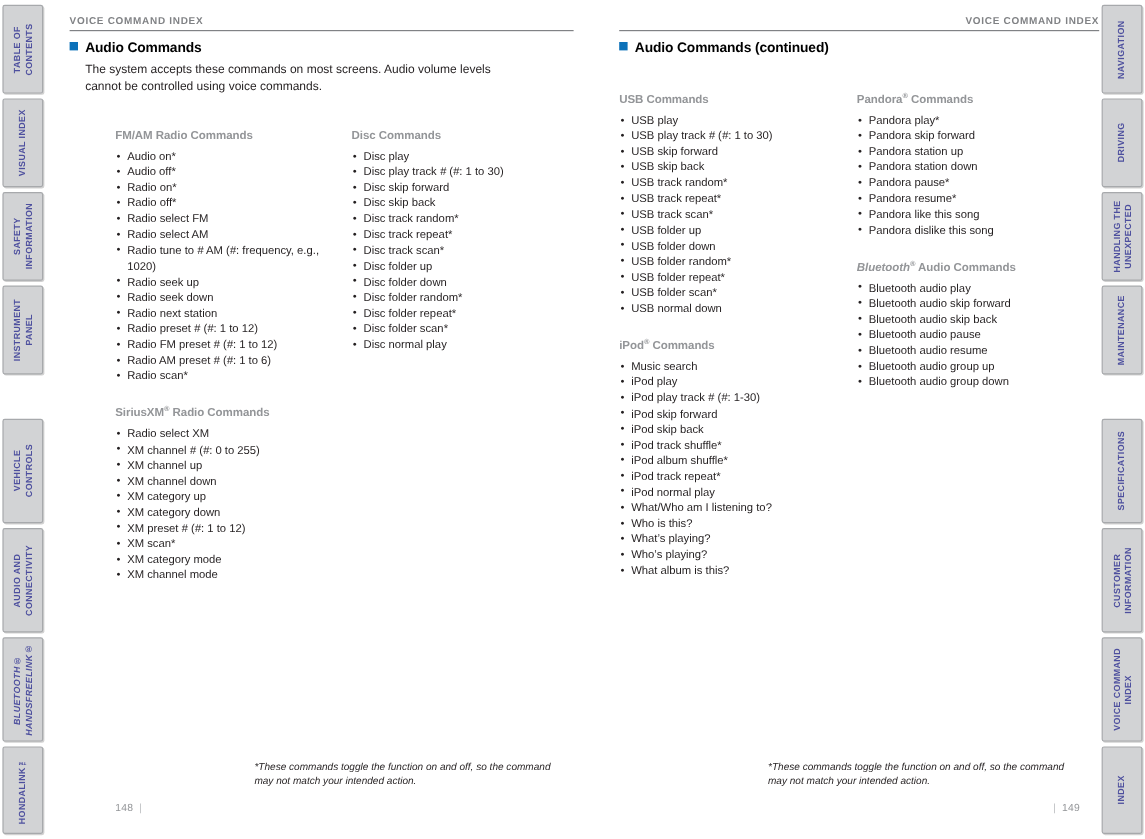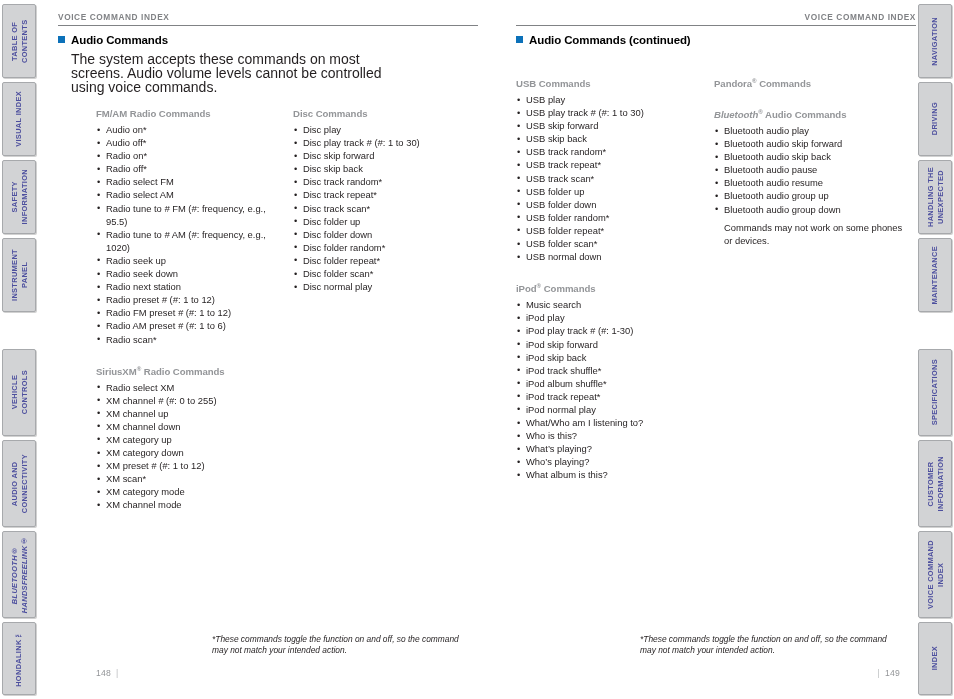--- a/index.html
+++ b/index.html
@@ -112,21 +112,21 @@
     font-weight: bold;
     color: #000000;
     letter-spacing: -0.1px;
   }
 
   .intro {
     position: absolute;
     left: 33px;
     top: 52px;
     width: 345px;
-    font-size: 14px;
+    font-size: 10px;
     line-height: 14px;
     color: #231f20;
   }
 
   
   .col {
     position: absolute;
   }
   .grp { margin-bottom: 11px; }
   .grp-title {
@@ -272,21 +272,20 @@
   <div class="col" id="left-col1" style="left:58px; top:88px; width:180px;">
       <div class="grp">
         <div class="grp-title">FM/AM Radio Commands</div>
         <ul class="cmds">
           <li>Audio on*</li>
           <li>Audio off*</li>
           <li>Radio on*</li>
           <li>Radio off*</li>
           <li>Radio select FM</li>
           <li>Radio select AM</li>
-          <li>Radio tune to <i>#</i> FM (<i>#</i>: frequency, e.g., 95.5)</li>
           <li>Radio tune to <i>#</i> AM (<i>#</i>: frequency, e.g., 1020)</li>
           <li>Radio seek up</li>
           <li>Radio seek down</li>
           <li>Radio next station</li>
           <li>Radio preset <i>#</i> (<i>#</i>: 1 to 12)</li>
           <li>Radio FM preset <i>#</i> (<i>#</i>: 1 to 12)</li>
           <li>Radio AM preset <i>#</i> (<i>#</i>: 1 to 6)</li>
           <li>Radio scan*</li>
         </ul>
       </div>
@@ -380,33 +379,42 @@
           <li>Who is this?</li>
           <li>What’s playing?</li>
           <li>Who’s playing?</li>
           <li>What album is this?</li>
         </ul>
       </div>
     </div>
   <div class="col" id="right-col2" style="left:214px; top:58px; width:195px;">
       <div class="grp">
         <div class="grp-title">Pandora<sup>®</sup> Commands</div>
+        <ul class="cmds">
+          <li>Pandora play*</li>
+          <li>Pandora skip forward</li>
+          <li>Pandora station up</li>
+          <li>Pandora station down</li>
+          <li>Pandora pause*</li>
+          <li>Pandora resume*</li>
+          <li>Pandora like this song</li>
+          <li>Pandora dislike this song</li>
+        </ul>
       </div>
       <div class="grp">
         <div class="grp-title"><em>Bluetooth</em><sup>®</sup> Audio Commands</div>
         <ul class="cmds">
           <li>Bluetooth audio play</li>
           <li>Bluetooth audio skip forward</li>
           <li>Bluetooth audio skip back</li>
           <li>Bluetooth audio pause</li>
           <li>Bluetooth audio resume</li>
           <li>Bluetooth audio group up</li>
           <li>Bluetooth audio group down</li>
         </ul>
-        <div class="note">Commands may not work on some phones or devices.</div>
       </div>
     </div>
 
   <div class="footnote">*These commands toggle the function on and off, so the command may not match your intended action.</div>
 
   <div class="pg-num">
     <span class="bar">|</span><span>149</span>
   </div>
 </div>
 

